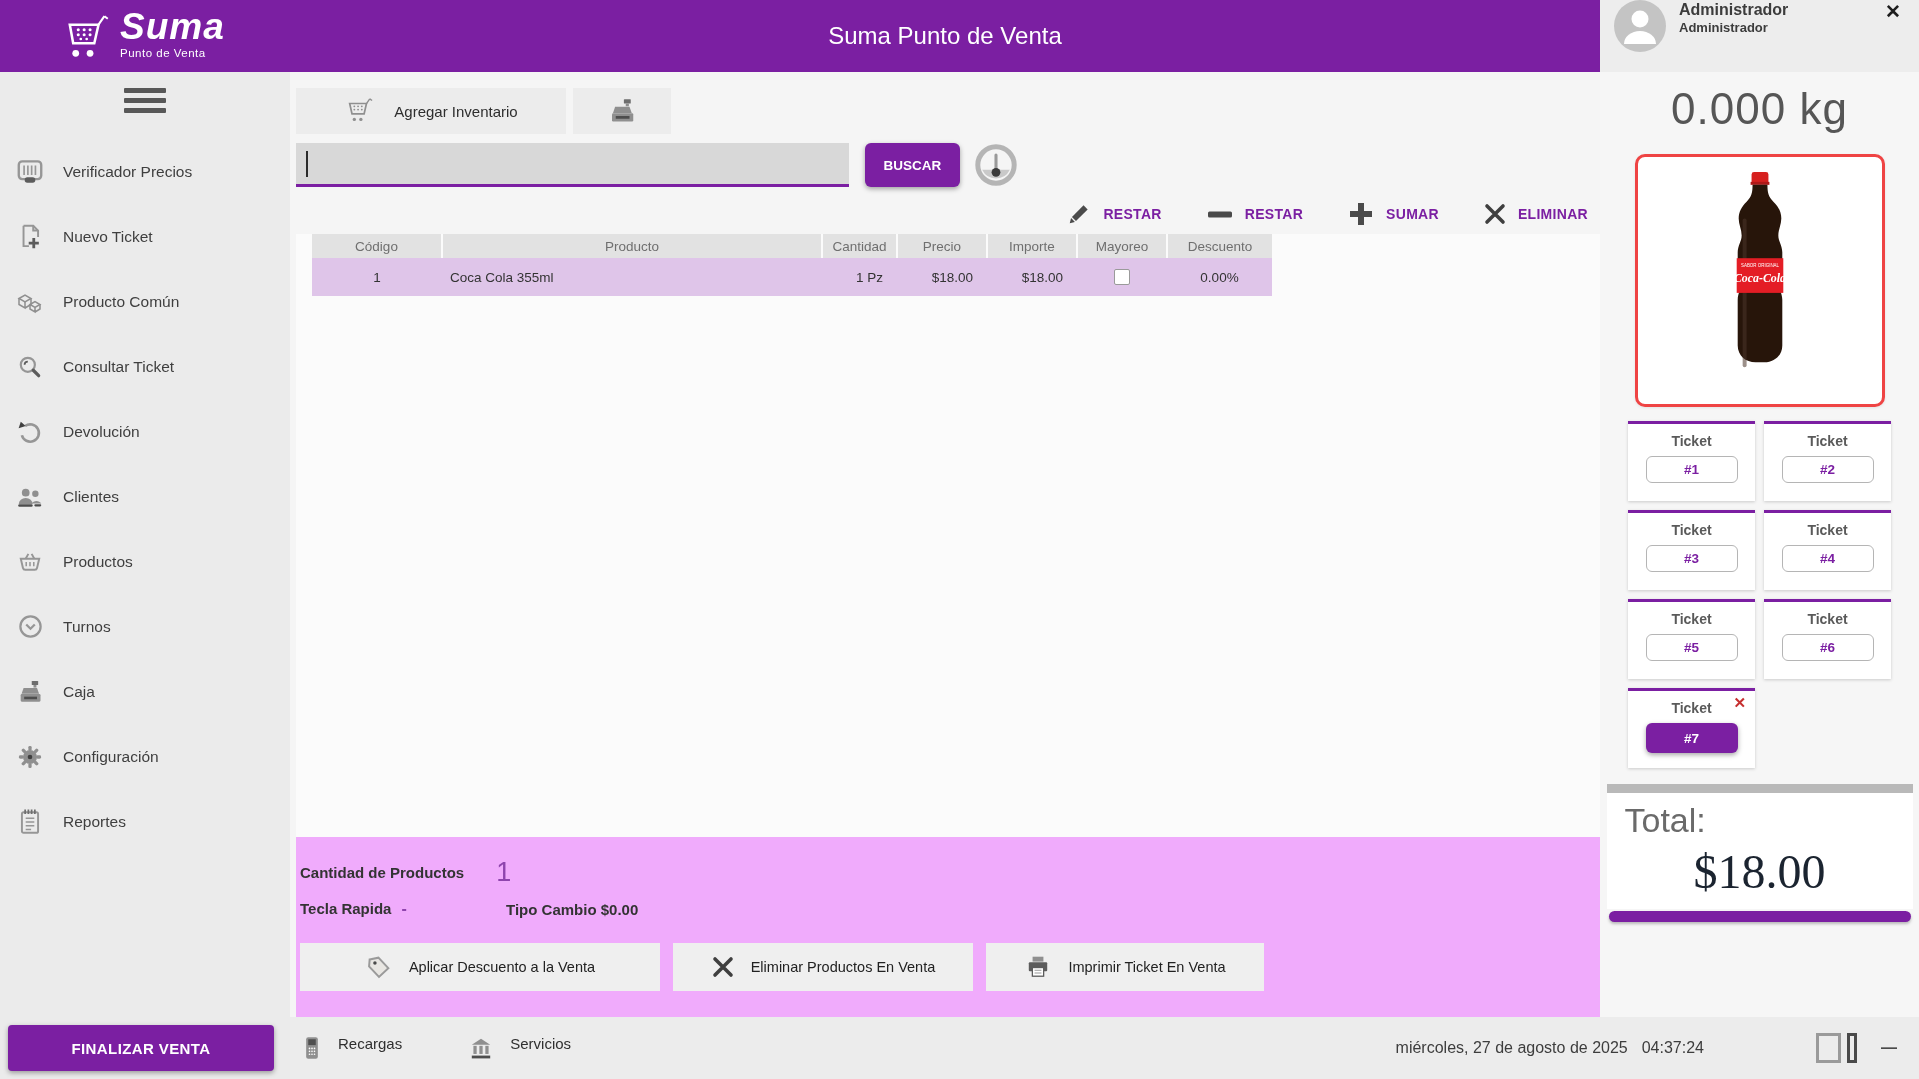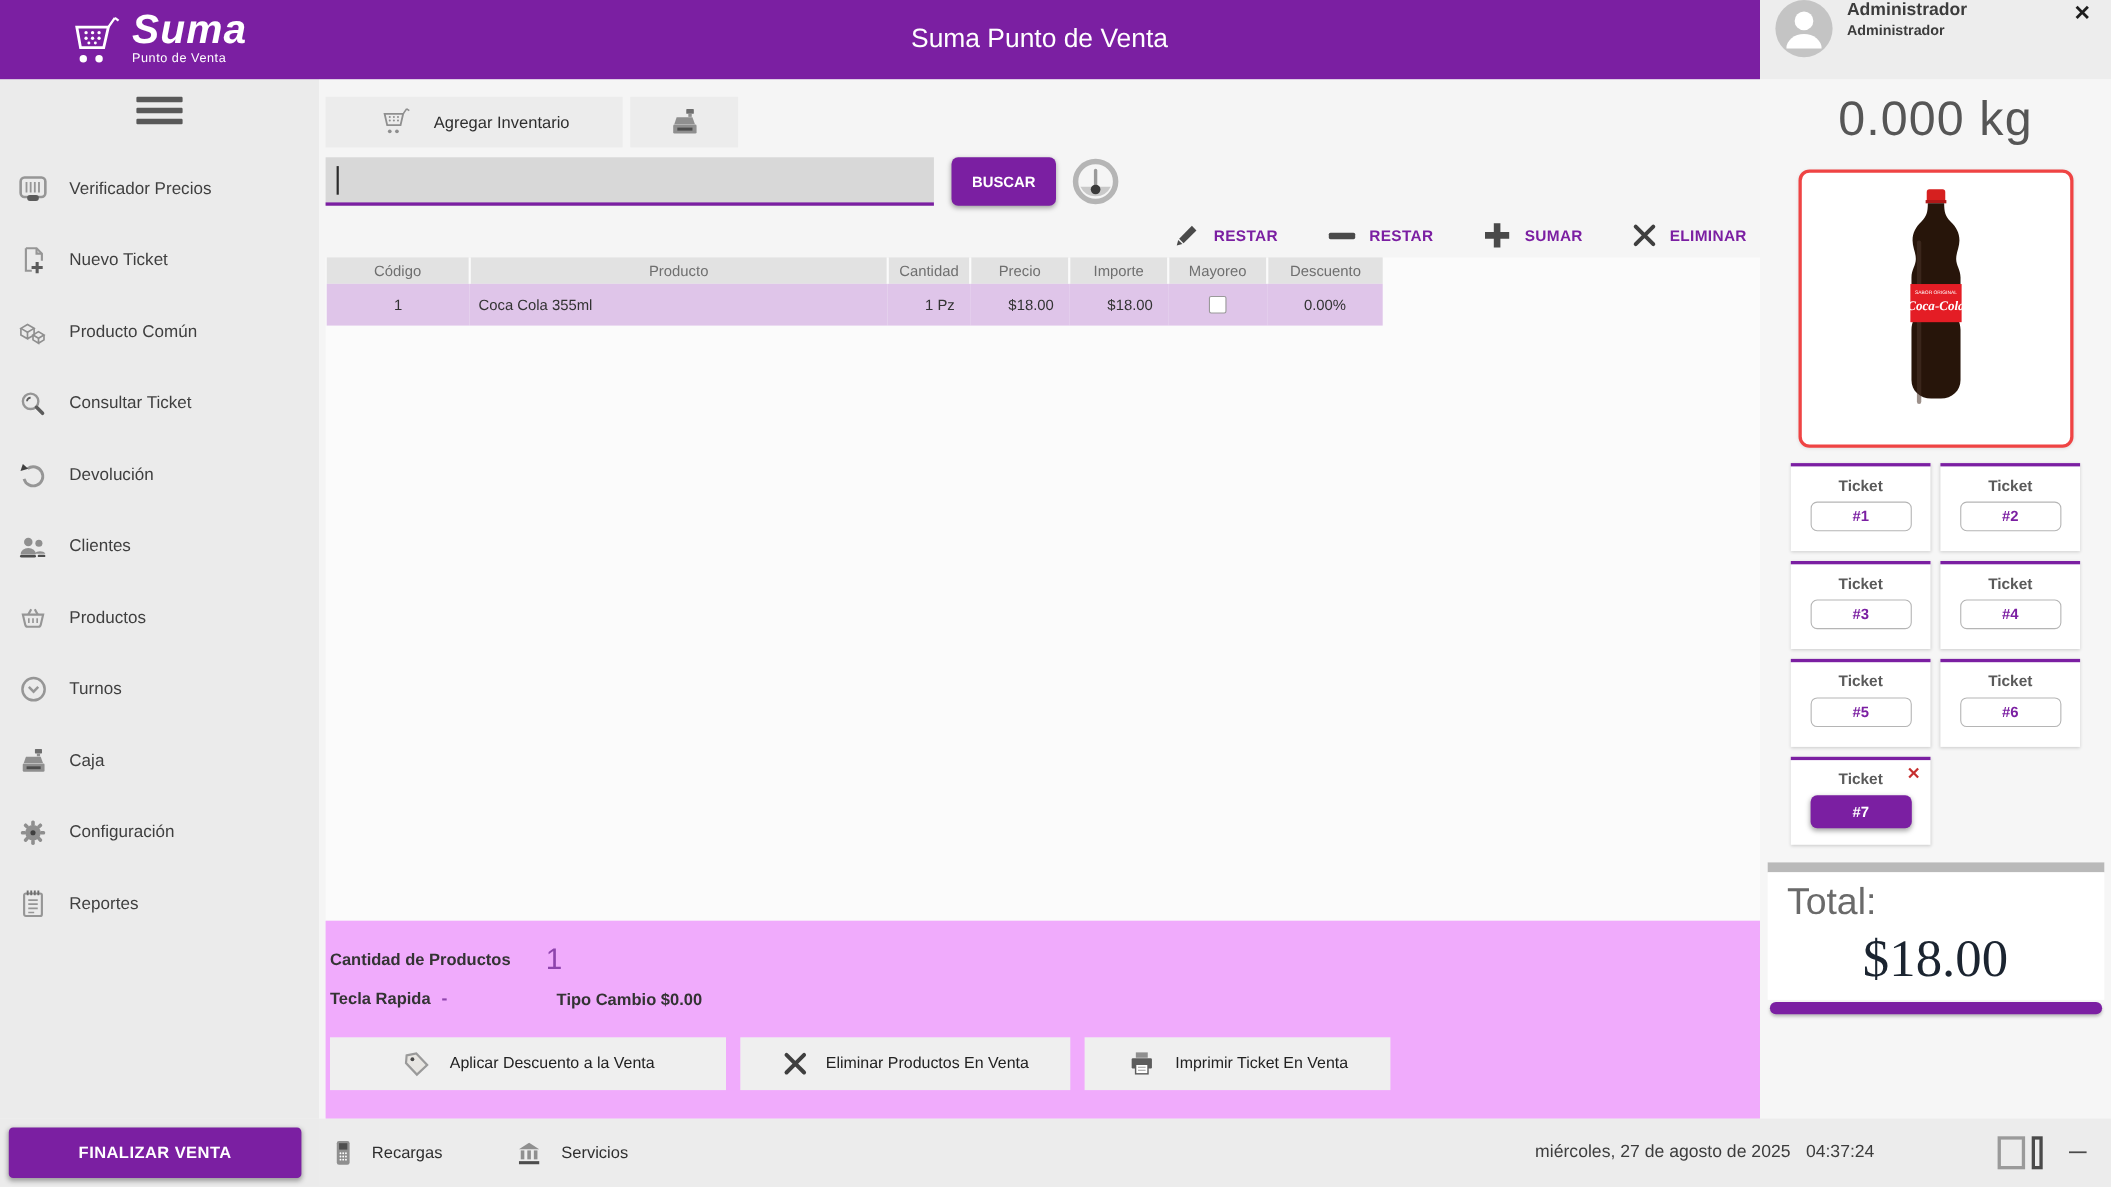--- a/index.html
+++ b/index.html
@@ -60,21 +60,21 @@
                 border:none; border-radius:6px; font-family:inherit; font-size:13.5px; font-weight:bold;
                 box-shadow:0 2px 5px rgba(0,0,0,.35); }
   .gauge { margin-left:13px; }
 
   .actions-row { display:flex; justify-content:flex-end; align-items:center; gap:44px;
                  margin-top:8px; padding-right:12px; height:36px; }
   .action { display:flex; align-items:center; gap:11px; cursor:default; }
   .action-label { font-size:14px; font-weight:bold; color:var(--primary); letter-spacing:.3px; }
 
   .table-region { flex:1; background:#FBFBFB; margin-top:2px; }
-  table.sale { border-collapse:collapse; margin-left:1px; table-layout:fixed; width:960px; }
+  table.sale { border-collapse:collapse; margin-left:16px; table-layout:fixed; width:960px; }
   table.sale th { background:#E2E2E2; color:#6F6F6F; font-weight:400; font-size:13.5px;
                   height:24px; border-left:2px solid #FBFBFB; }
   table.sale th:first-child { border-left:none; }
   table.sale td { background:var(--row-highlight); height:38px; font-size:13.5px; color:#333; }
   .c-center { text-align:center; } .c-left { text-align:left; padding-left:8px; }
   .c-right { text-align:right; padding-right:14px; }
   .chk { width:16px; height:16px; appearance:none; background:#fff; border:1px solid #9a9a9a;
          border-radius:2px; vertical-align:middle; }
 
   .summary { height:180px; background:#f0abfc; padding:20px 0 0 4px; }
@@ -109,21 +109,21 @@
   .total-topbar { height:9px; background:#B9B9B9; }
   .total-body { background:#fff; padding:8px 0 0 0; }
   .total-label { font-size:34px; color:#6a6a6a; padding-left:18px; }
   .total-amount { font-family:"Liberation Serif", serif; font-size:48px; color:var(--total-amount);
                   text-align:center; margin-top:4px; padding-bottom:10px; }
   .total-bottombar { height:11px; background:var(--primary); border-radius:8px; margin:2px 2px 0 2px;
                      box-shadow:0 2px 3px rgba(0,0,0,.25); }
 
   
   .statusbar { grid-column:2/4; grid-row:3; background:#ECECEC; display:flex; align-items:center; padding:0 22px 0 12px; }
-  .status-item { display:flex; align-items:center; gap:16px; font-size:15px; color:#2f2f2f; cursor:default; }
+  .status-item { display:flex; align-items:flex-start; gap:16px; font-size:15px; color:#2f2f2f; cursor:default; }
   .status-item + .status-item { margin-left:66px; }
   .datetime { margin-left:auto; font-size:16px; color:#3d3d3d; display:flex; gap:14px;align-items:center; }
   .win-icons { display:flex; align-items:center; gap:6px; margin-left:112px; }
   .win-rect-a { width:25px; height:30px; border:3px solid #9a9a9a; background:transparent; }
   .win-rect-b { width:10px; height:30px; border:3px solid #4a4a4a; background:transparent; }
   .win-min { margin-left:24px; color:#4a4a4a; font-size:16px; font-weight:bold; }
 
   .icon svg { display:block; }
 </style>
 </head>

